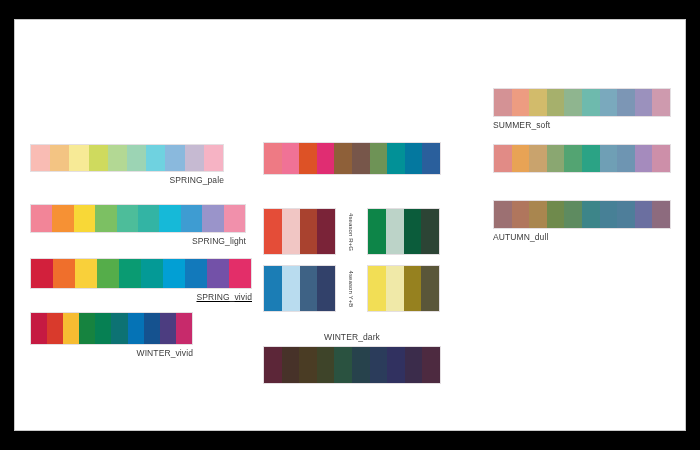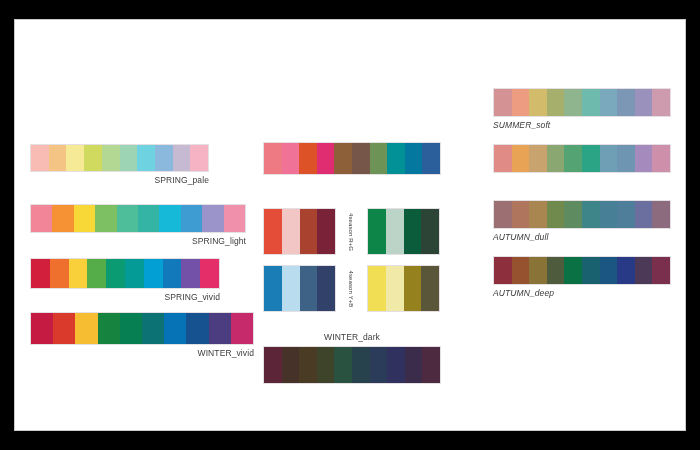--- a/index.html
+++ b/index.html
@@ -67,21 +67,21 @@
   .palette-label {
     font-size: 8.5px;
     color: #3b3b3b;
     letter-spacing: 0.1px;
     white-space: nowrap;
     line-height: 11px;
     margin-top: 3px;
   }
   .label-right  { text-align: right; }
   .label-center { text-align: center; }
-  .label-left   { text-align: left; font-style: italic; }
+  .label-left   { text-align: left; }
   .label-above  { margin-top: 0; margin-bottom: 3px; }
 
   
   .vlabel {
     position: absolute;
     font-size: 6px;
     color: #3b3b3b;
     white-space: nowrap;
     transform-origin: center center;
     transform: rotate(90deg);
@@ -92,21 +92,21 @@
   }
 </style>
 </head>
 <body>
 
 <div id="frame">
   <div id="inner-frame"></div>
   <div id="canvas">
 
 
-    <div class="palette" style="left:13px; top:122px; width:179px;">
+    <div class="palette" style="left:13px; top:122px; width:194px;">
       <div class="swatch-row" style="height:28px;">
           <div class="swatch" style="background: rgb(249, 188, 180);"></div>
           <div class="swatch" style="background: rgb(243, 196, 131);"></div>
           <div class="swatch" style="background: rgb(247, 234, 150);"></div>
           <div class="swatch" style="background: rgb(207, 218, 94);"></div>
           <div class="swatch" style="background: rgb(179, 216, 148);"></div>
           <div class="swatch" style="background: rgb(156, 212, 180);"></div>
           <div class="swatch" style="background: rgb(111, 210, 224);"></div>
           <div class="swatch" style="background: rgb(138, 185, 221);"></div>
           <div class="swatch" style="background: rgb(198, 186, 210);"></div>
@@ -124,37 +124,37 @@
           <div class="swatch" style="background: rgb(77, 189, 154);"></div>
           <div class="swatch" style="background: rgb(51, 180, 164);"></div>
           <div class="swatch" style="background: rgb(22, 185, 216);"></div>
           <div class="swatch" style="background: rgb(62, 156, 210);"></div>
           <div class="swatch" style="background: rgb(154, 148, 202);"></div>
           <div class="swatch" style="background: rgb(241, 144, 171);"></div>
         </div>
       <div class="palette-label label-right">SPRING_light</div>
     </div>
 
-    <div class="palette" style="left:13px; top:236px; width:190px;">
+    <div class="palette" style="left:13px; top:236px; width:222px;text-decoration:underline;">
       <div class="swatch-row" style="height:31px;">
           <div class="swatch" style="background: rgb(210, 32, 60);"></div>
           <div class="swatch" style="background: rgb(239, 111, 44);"></div>
           <div class="swatch" style="background: rgb(249, 208, 58);"></div>
           <div class="swatch" style="background: rgb(85, 173, 74);"></div>
           <div class="swatch" style="background: rgb(10, 155, 114);"></div>
           <div class="swatch" style="background: rgb(4, 154, 150);"></div>
           <div class="swatch" style="background: rgb(2, 159, 212);"></div>
           <div class="swatch" style="background: rgb(18, 121, 187);"></div>
           <div class="swatch" style="background: rgb(115, 81, 168);"></div>
           <div class="swatch" style="background: rgb(227, 46, 105);"></div>
         </div>
       <div class="palette-label label-right">SPRING_vivid</div>
     </div>
 
-    <div class="palette" style="left:13px; top:290px; width:224px;">
+    <div class="palette" style="left:13px; top:290px; width:163px;">
       <div class="swatch-row" style="height:33px;">
           <div class="swatch" style="background: rgb(197, 26, 66);"></div>
           <div class="swatch" style="background: rgb(217, 58, 44);"></div>
           <div class="swatch" style="background: rgb(246, 188, 50);"></div>
           <div class="swatch" style="background: rgb(22, 131, 63);"></div>
           <div class="swatch" style="background: rgb(6, 128, 83);"></div>
           <div class="swatch" style="background: rgb(13, 114, 115);"></div>
           <div class="swatch" style="background: rgb(5, 115, 182);"></div>
           <div class="swatch" style="background: rgb(21, 82, 143);"></div>
           <div class="swatch" style="background: rgb(76, 61, 128);"></div>
@@ -267,31 +267,16 @@
           <div class="swatch" style="background: rgb(94, 139, 96);"></div>
           <div class="swatch" style="background: rgb(61, 133, 137);"></div>
           <div class="swatch" style="background: rgb(71, 128, 150);"></div>
           <div class="swatch" style="background: rgb(78, 126, 154);"></div>
           <div class="swatch" style="background: rgb(107, 111, 160);"></div>
           <div class="swatch" style="background: rgb(141, 107, 126);"></div>
         </div>
       <div class="palette-label label-left">AUTUMN_dull</div>
     </div>
 
-    <div class="palette" style="left:476px; top:234px; width:178px;">
-      <div class="swatch-row" style="height:29px;">
-          <div class="swatch" style="background: rgb(141, 47, 60);"></div>
-          <div class="swatch" style="background: rgb(150, 82, 47);"></div>
-          <div class="swatch" style="background: rgb(138, 115, 55);"></div>
-          <div class="swatch" style="background: rgb(78, 91, 61);"></div>
-          <div class="swatch" style="background: rgb(10, 113, 69);"></div>
-          <div class="swatch" style="background: rgb(25, 97, 110);"></div>
-          <div class="swatch" style="background: rgb(27, 85, 129);"></div>
-          <div class="swatch" style="background: rgb(40, 58, 134);"></div>
-          <div class="swatch" style="background: rgb(76, 56, 87);"></div>
-          <div class="swatch" style="background: rgb(122, 47, 76);"></div>
-        </div>
-      <div class="palette-label label-left">AUTUMN_deep</div>
-    </div>
 
 
   </div>
 </div>
 
 </body></html>

